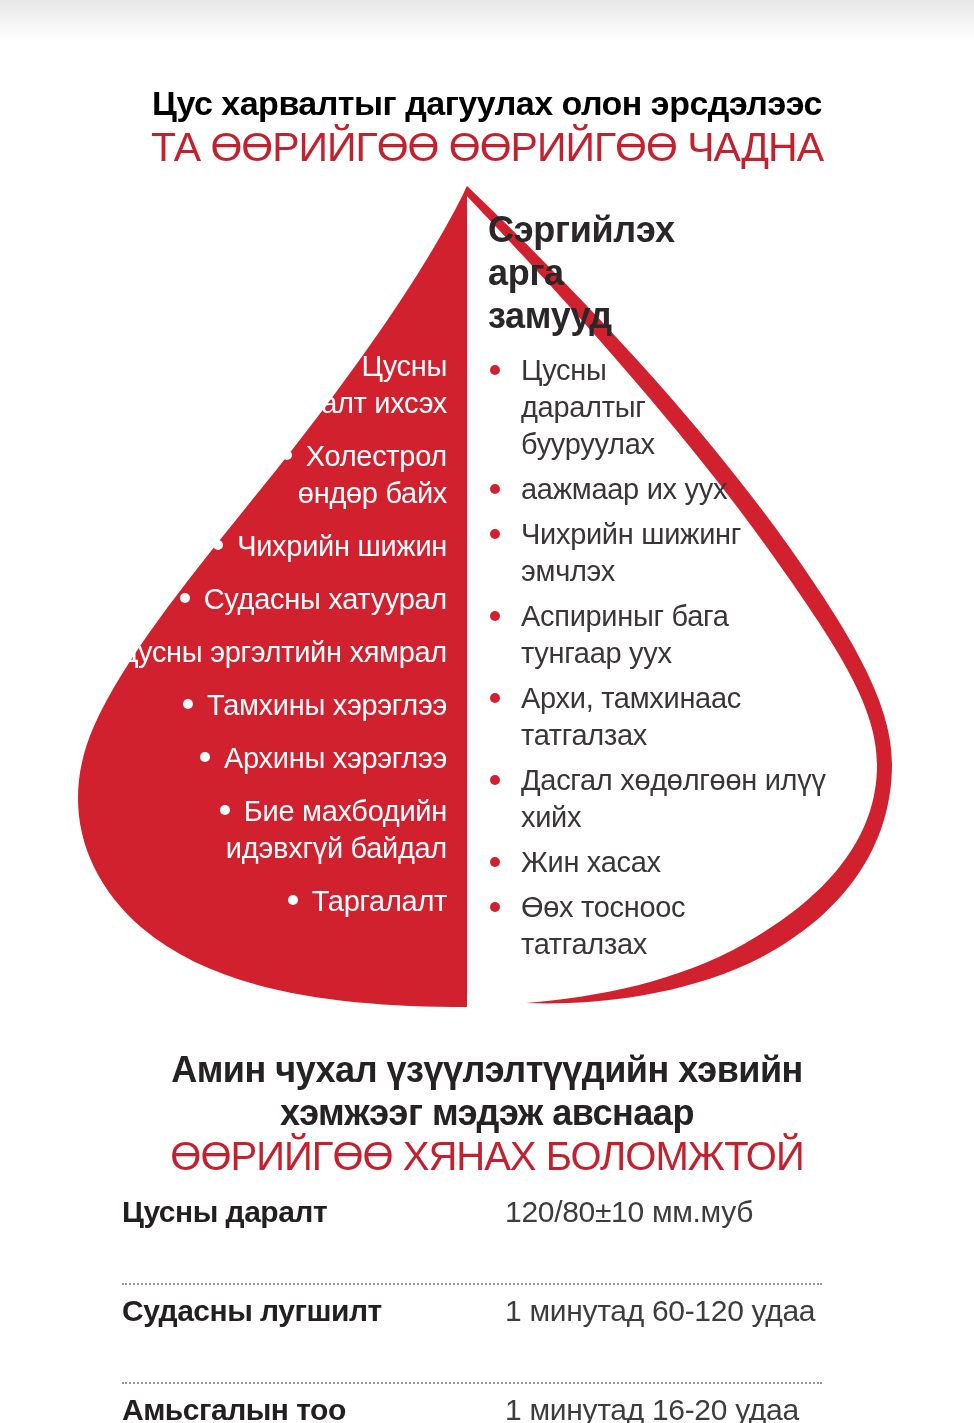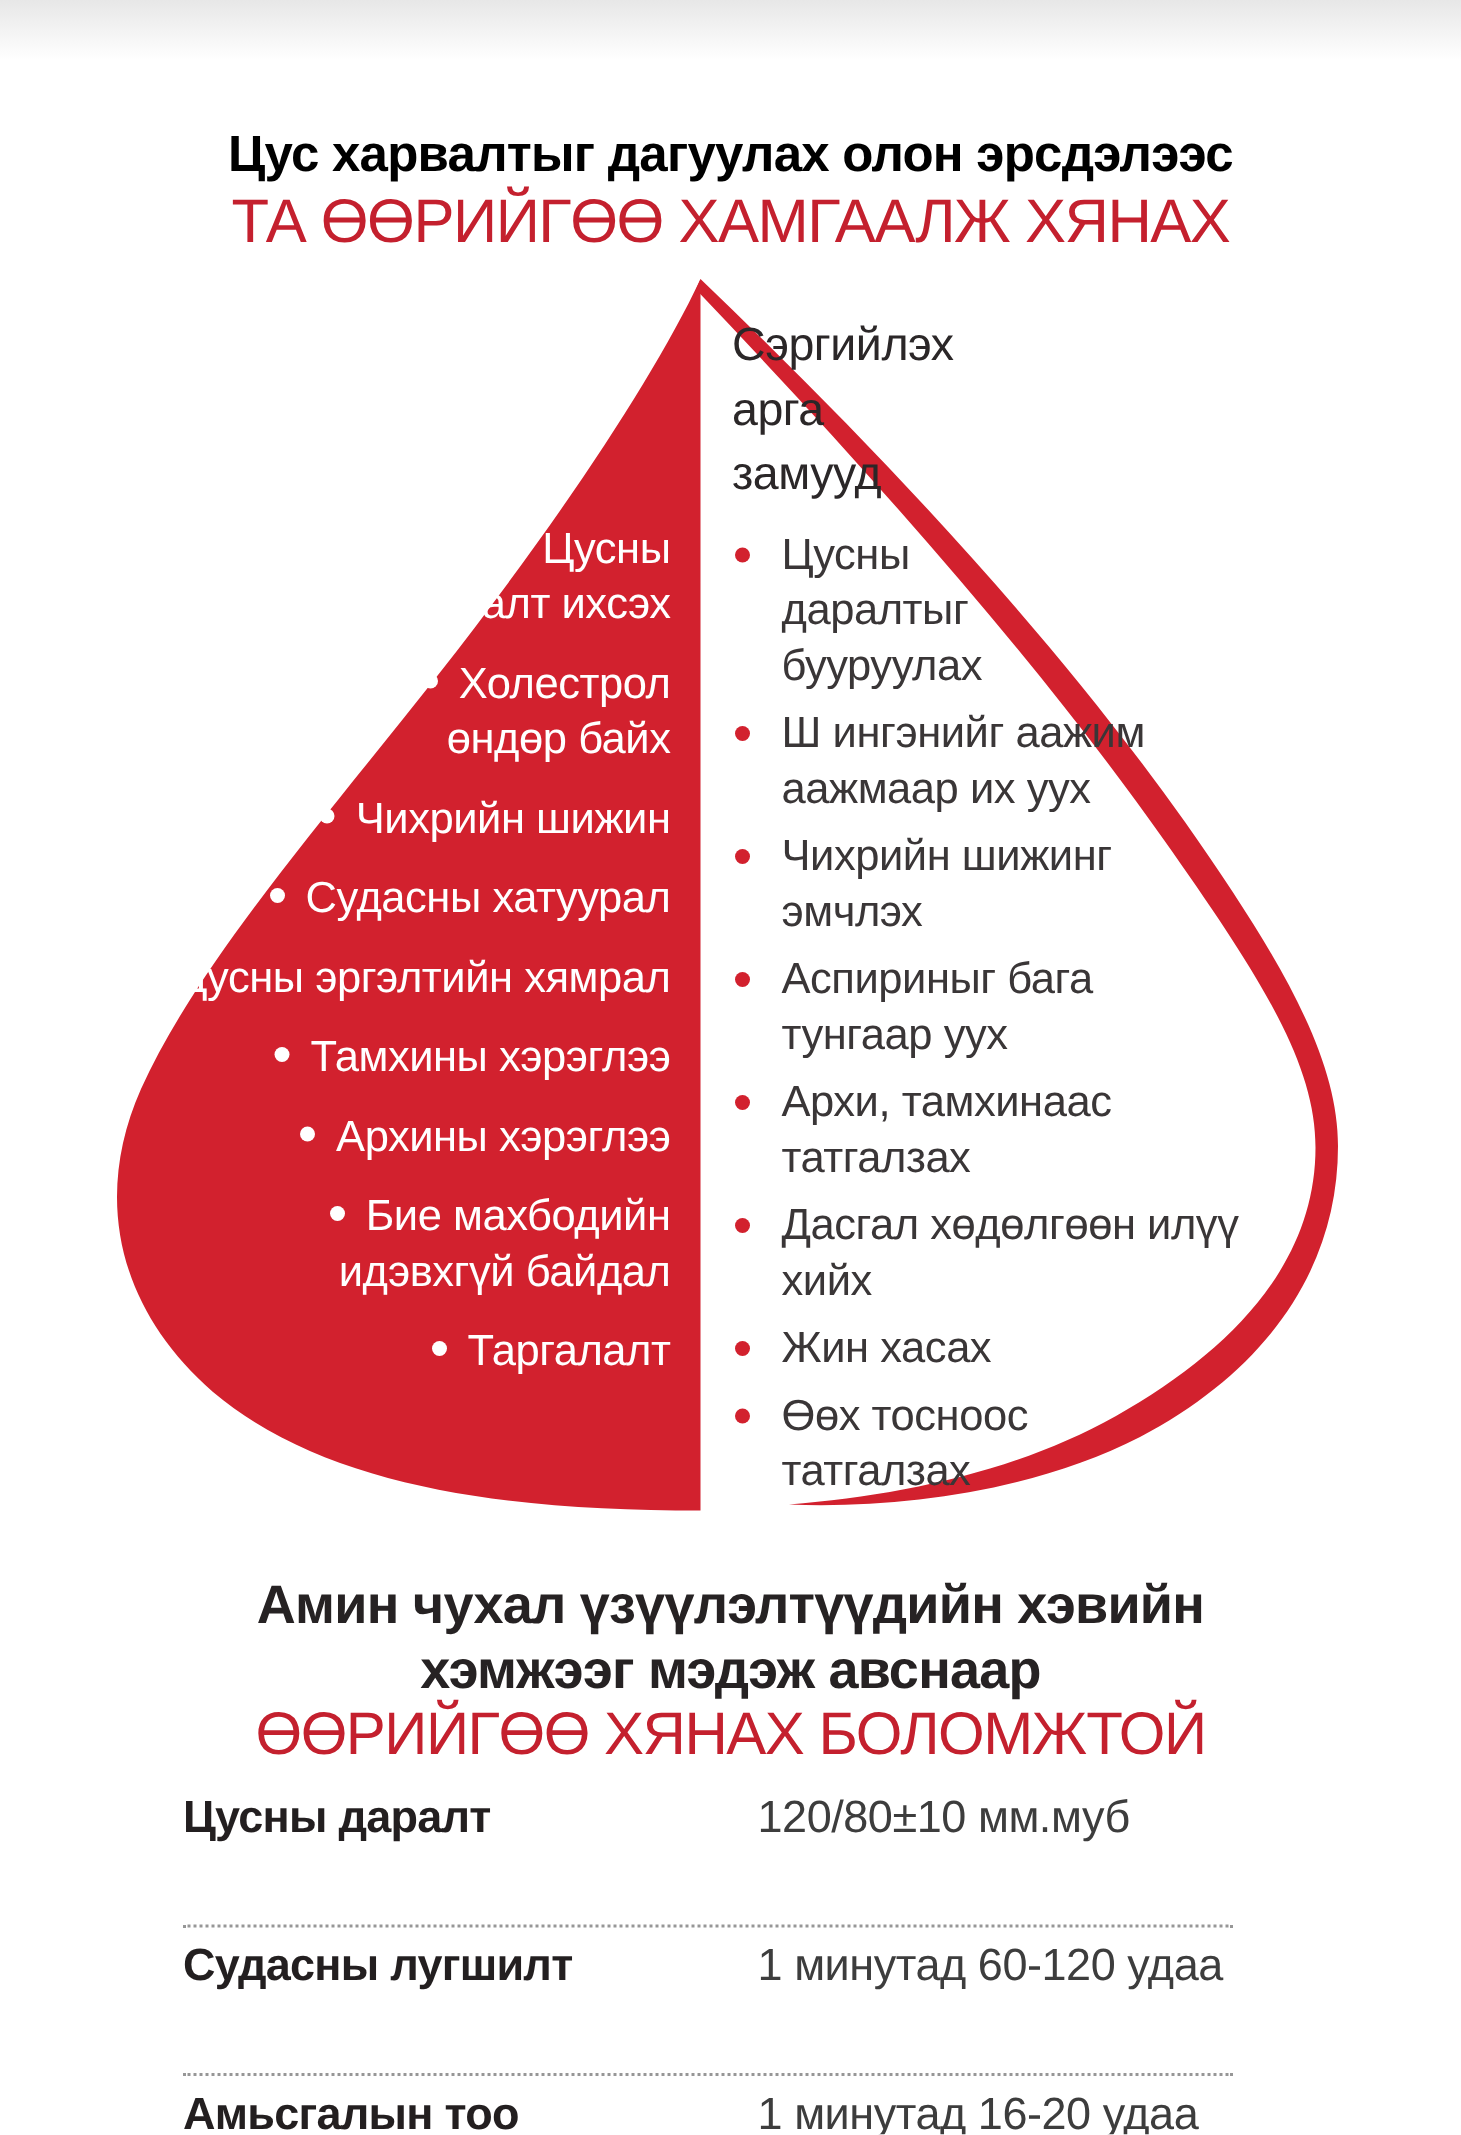--- a/index.html
+++ b/index.html
@@ -40,21 +40,21 @@
     letter-spacing:-0.3px;
   }
   #risk-list .li-line{white-space:nowrap;}
   #risk-list .li-line:first-child::before{
     content:"";display:inline-block;width:10px;height:10px;border-radius:50%;
     background:#fff;margin-right:14px;vertical-align:middle;transform:translateY(-3px);
   }
   
   #prevention-title{
     left:488px;top:208px;width:300px;
-    font-size:31px;font-weight:normal;color:#2b2728;line-height:43px;
+    font-size:36px;font-weight:bold;color:#2b2728;line-height:43px;
     letter-spacing:-0.3px;
   }
   #prevention-list{
     left:488px;top:352px;width:460px;
     display:flex;flex-direction:column;gap:8px;
     color:#3a3637;font-size:29px;line-height:37px;
     letter-spacing:-0.3px;
   }
   #prevention-list .li-item{position:relative;padding-left:33px;}
   #prevention-list .li-item::before{
@@ -86,21 +86,21 @@
   .vvalue{font-size:30px;font-weight:400;color:#3d3d3d;letter-spacing:-0.3px;}
 </style>
 </head>
 <body>
 
 <div id="page">
 
   <div id="top-shadow" class="abs"></div>
 
   <div id="title-black" class="abs">Цус харвалтыг дагуулах олон эрсдэлээс</div>
-  <div id="title-red" class="abs">ТА ӨӨРИЙГӨӨ ХАМГААЛЖ ХЯНАХ</div>
+  <div id="title-red" class="abs">ТА ӨӨРИЙГӨӨ ӨӨРИЙГӨӨ ЧАДНА</div>
 
   <svg id="drop-svg" class="abs" viewBox="0 0 974 1423">
     <path fill="#d2212e" d="M 467 186
              C 436 252, 372 348, 292 450
              C 214 549, 132 642, 94 726
              C 62 798, 78 872, 142 928
              C 218 992, 338 1007, 467 1007
              Z"></path>
     <path fill="#d2212e" d="M 467 186
              C 588 302, 702 424, 790 548
@@ -153,21 +153,20 @@
     <div>замууд</div>
   </div>
 
   <div id="prevention-list" class="abs">
       <div class="li-item">
         <div class="li-line">Цусны</div>
         <div class="li-line">даралтыг</div>
         <div class="li-line">бууруулах</div>
       </div>
       <div class="li-item">
-        <div class="li-line">Ш ингэнийг аажим</div>
         <div class="li-line">аажмаар их уух</div>
       </div>
       <div class="li-item">
         <div class="li-line">Чихрийн шижинг</div>
         <div class="li-line">эмчлэх</div>
       </div>
       <div class="li-item">
         <div class="li-line">Аспириныг бага</div>
         <div class="li-line">тунгаар уух</div>
       </div>

